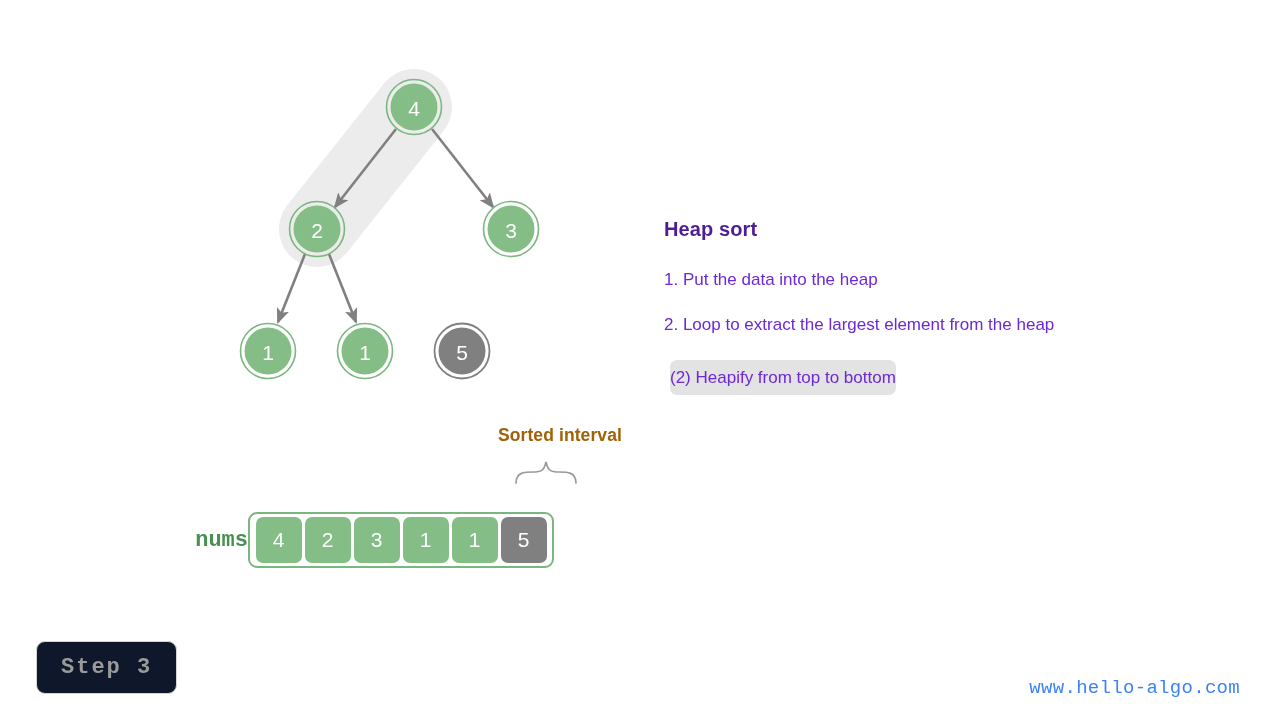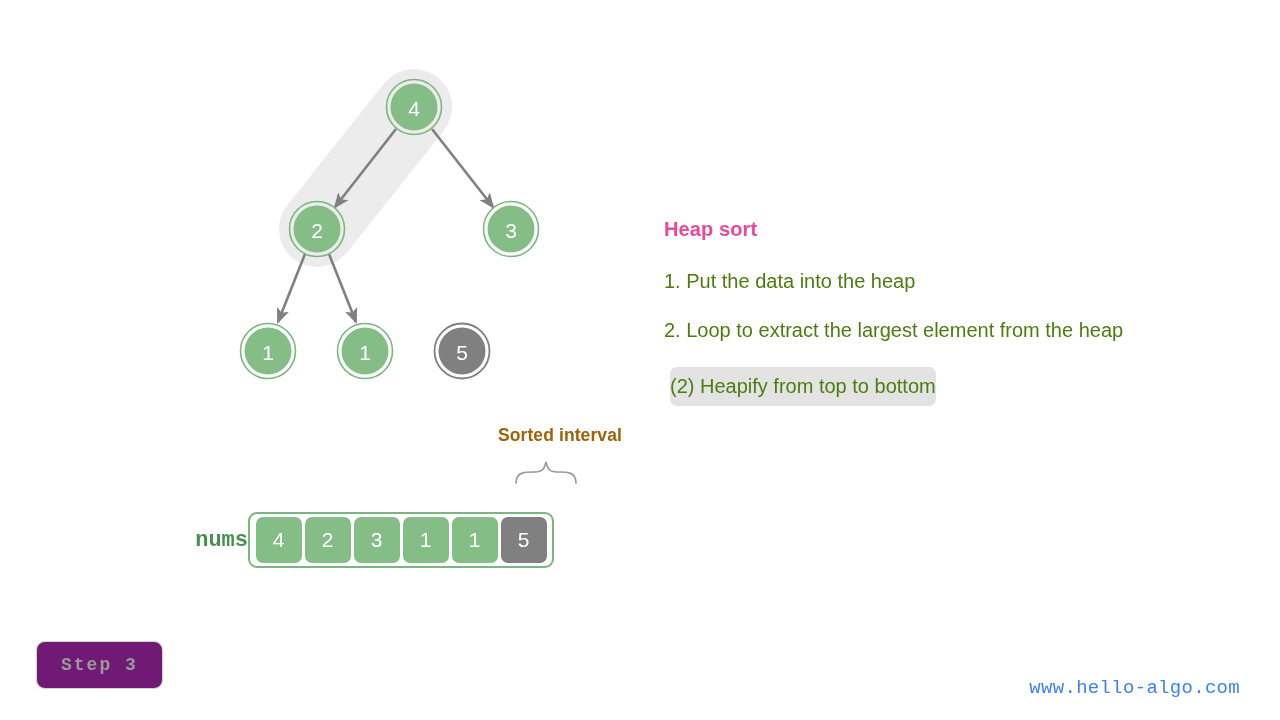--- a/index.html
+++ b/index.html
@@ -108,27 +108,27 @@
   
   #text-panel {
     position: absolute;
     left: 664px;
     top: 218px;
     width: 580px;
   }
   #panel-title {
     font-size: 20px;
     font-weight: bold;
-    color: #ec4899;
+    color: #4c1d95;
     margin: 0 0 28px 0;
     letter-spacing: .1px;
   }
   .step-line {
-    font-size: 20px;
-    color: #4d7c0f;
+    font-size: 17px;
+    color: #6d28d9;
     margin-bottom: 24px;
     line-height: 1.25;
   }
   .step-line.sub {
     margin-left: 22px;
   }
   .step-line.highlight {
     display: inline-block;
     background: #e3e3e3;
     border-radius: 7px;
@@ -139,25 +139,25 @@
 
   
   #step-badge {
     position: absolute;
     left: 36px;
     top: 641px;
     padding: 13px 24px;
     border: 1.5px solid #d4d4d4;
     border-radius: 9px;
     font-family: "Liberation Mono", monospace;
-    font-size: 18px;
+    font-size: 22px;
     font-weight: bold;
     color: #9a9a9a;
     letter-spacing: 2px;
-    background: #701a75;
+    background: #0f172a;
   }
 
   
   #watermark {
     position: absolute;
     right: 40px;
     bottom: 21px;
     font-family: "Liberation Mono", monospace;
     font-size: 19px;
     color: #3b82f6;

